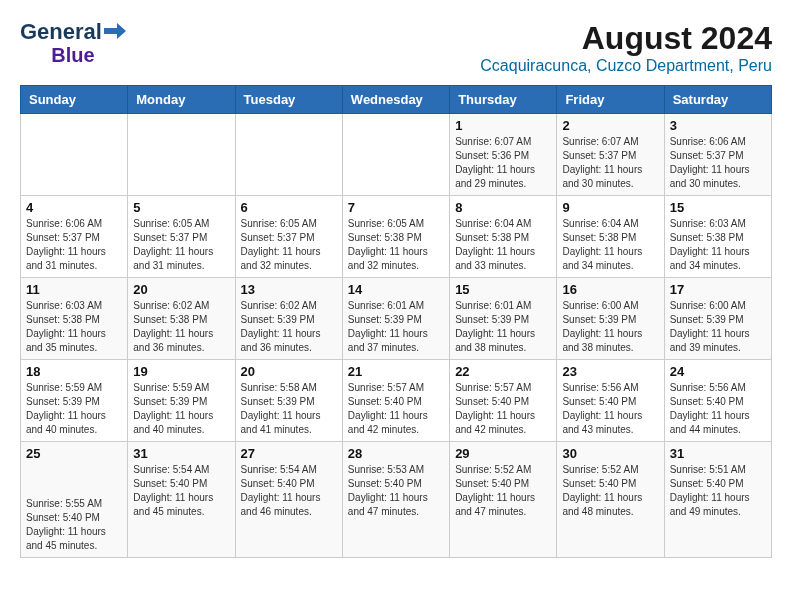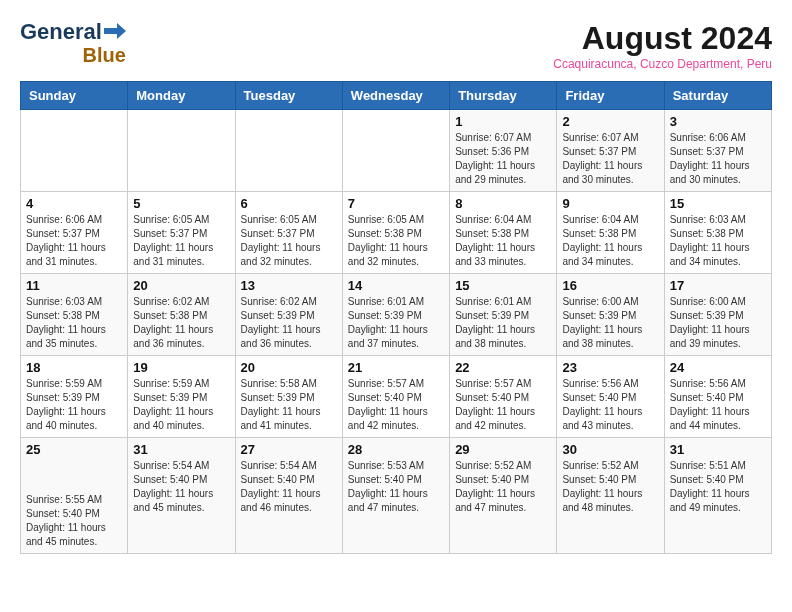--- a/index.html
+++ b/index.html
@@ -12,39 +12,39 @@
     }
     .header-section {
       display: flex;
       justify-content: space-between;
       align-items: flex-start;
       margin-bottom: 10px;
     }
     .logo {
       display: flex;
       flex-direction: column;
-      align-items: flex-end;
+      align-items: center;
     }
     .logo-text {
       font-size: 22px;
       font-weight: bold;
       color: #1a3a5c;
       line-height: 1.1;
     }
     .title-section {
       text-align: right;
     }
     .main-title {
       font-size: 32px;
       font-weight: bold;
       color: #1a1a1a;
     }
     .subtitle {
-      font-size: 12px;
-      color: #ec4899;
+      font-size: 16px;
+      color: #0369a1;
     }
     table {
       width: 100%;
       border-collapse: collapse;
       font-size: 11px;
     }
     thead tr {
       background: #2a6db5;
       color: #fff;
     }
@@ -88,21 +88,21 @@
 <body>
 
 <div class="header-section">
   <div class="logo">
     <div style="display:flex; align-items:center;">
       <span class="logo-text">General</span>
       <svg width="22" height="16" viewBox="0 0 22 16" style="margin-left:2px; margin-top:-2px;">
         <polygon points="0,5 13,5 13,0 22,8 13,16 13,11 0,11" fill="#2a6db5"></polygon>
       </svg>
     </div>
-    <span class="logo-text" style="color:#a16207; font-size:20px;">Blue</span>
+    <span class="logo-text" style="color:#4c1d95; font-size:20px;">Blue</span>
   </div>
   <div class="title-section">
     <div class="main-title">August 2024</div>
     <div class="subtitle">Ccaquiracunca, Cuzco Department, Peru</div>
   </div>
 </div>
 
 <table>
   <thead>
     <tr>

